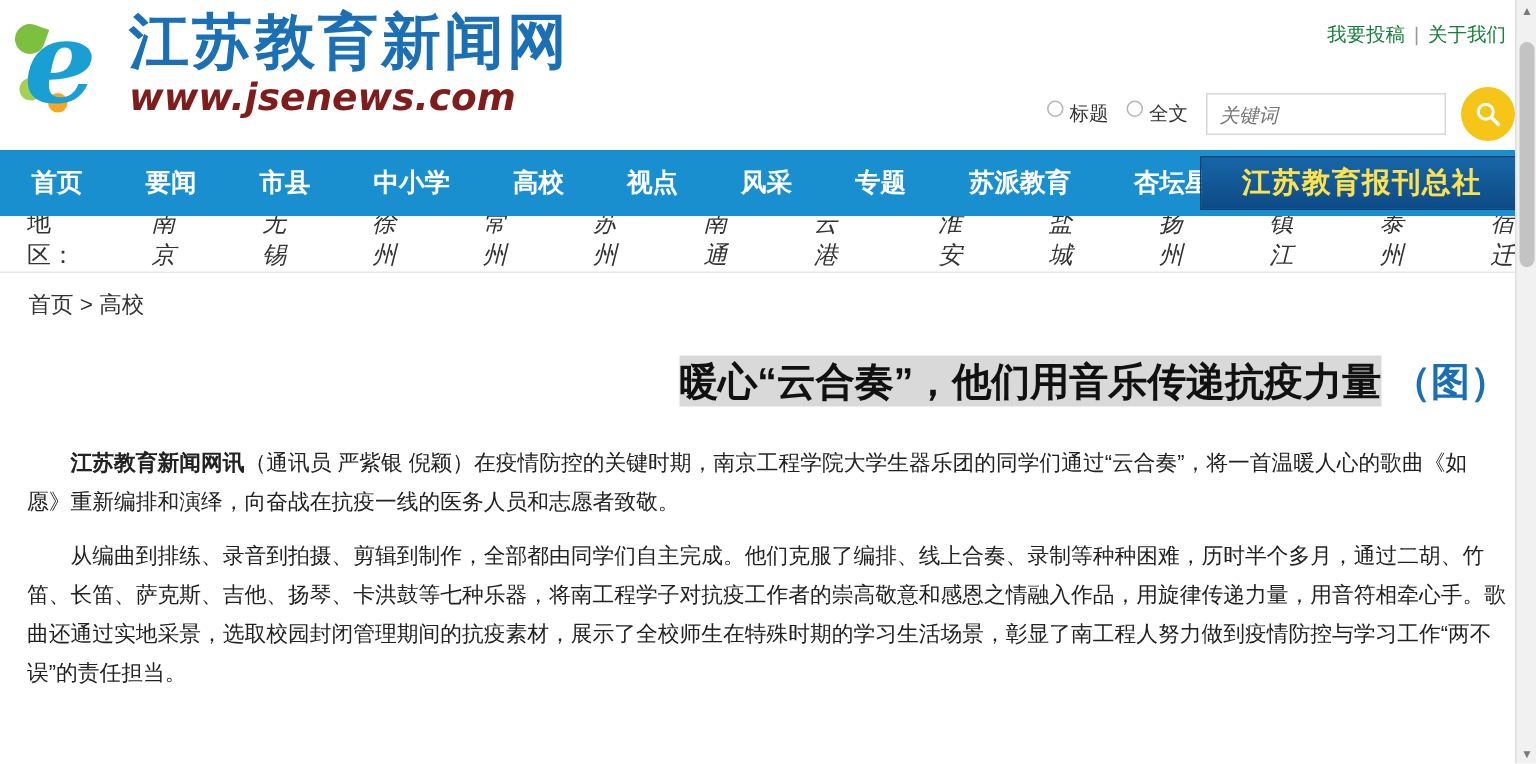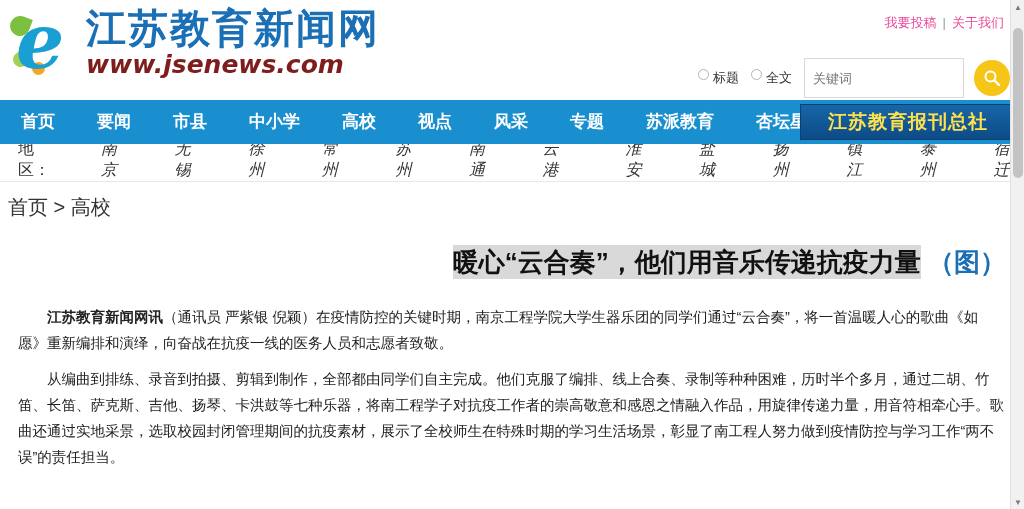--- a/index.html
+++ b/index.html
@@ -72,21 +72,21 @@
     line-height: 28px;
   }
 
   .top-links {
     position: absolute;
     right: 20px;
     top: 14px;
     font-size: 13px;
     color: #333;
   }
-  .top-links a { color: #ec4899; text-decoration: none; }
+  .top-links a { color: #15803d; text-decoration: none; }
   .top-links .sep { color: #999; margin: 0 6px; }
 
   .search-row {
     position: absolute;
     right: 14px;
     top: 58px;
     display: flex;
     align-items: center;
     font-size: 13px;
     color: #333;
@@ -95,28 +95,29 @@
   .radio-dot {
     width: 11px; height: 11px;
     border: 1px solid #b5b5b5;
     border-radius: 50%;
     background: #fff;
     margin-right: 4px;
     display: inline-block;
   }
   .search-box {
     width: 160px;
-    height: 40px;
+    height: 28px;
     border: 1px solid #d8d8d8;
     background: #fff;
     padding: 0 8px;
     font-size: 13px;
     color: #999;
     line-height: 26px;
     display: block;
+    font-style: italic;
   }
   .search-btn {
     width: 36px; height: 36px;
     border-radius: 50%;
     background: #f5c518;
     margin-left: 10px;
     display: flex;
     align-items: center;
     justify-content: center;
     border: none;
@@ -168,22 +169,22 @@
     font-size: 16px;
     color: #333;
     border-bottom: 1px solid #e8e8e8;
     gap: 43px;
   }
   .region-label { margin-right: 8px; }
   .region-item { margin-right: 12px; color: #333; cursor: pointer; font-style: italic; }
 
   
   .breadcrumb {
-    padding: 12px 0 8px 8px;
-    font-size: 20px;
+    padding: 12px 0 8px 19px;
+    font-size: 15px;
     color: #333;
   }
   .breadcrumb a { color: #333; text-decoration: none; }
 
   
   .article { padding: 0 18px; }
   .article-title {
     text-align: right;
     font-size: 26px;
     font-weight: bold;

